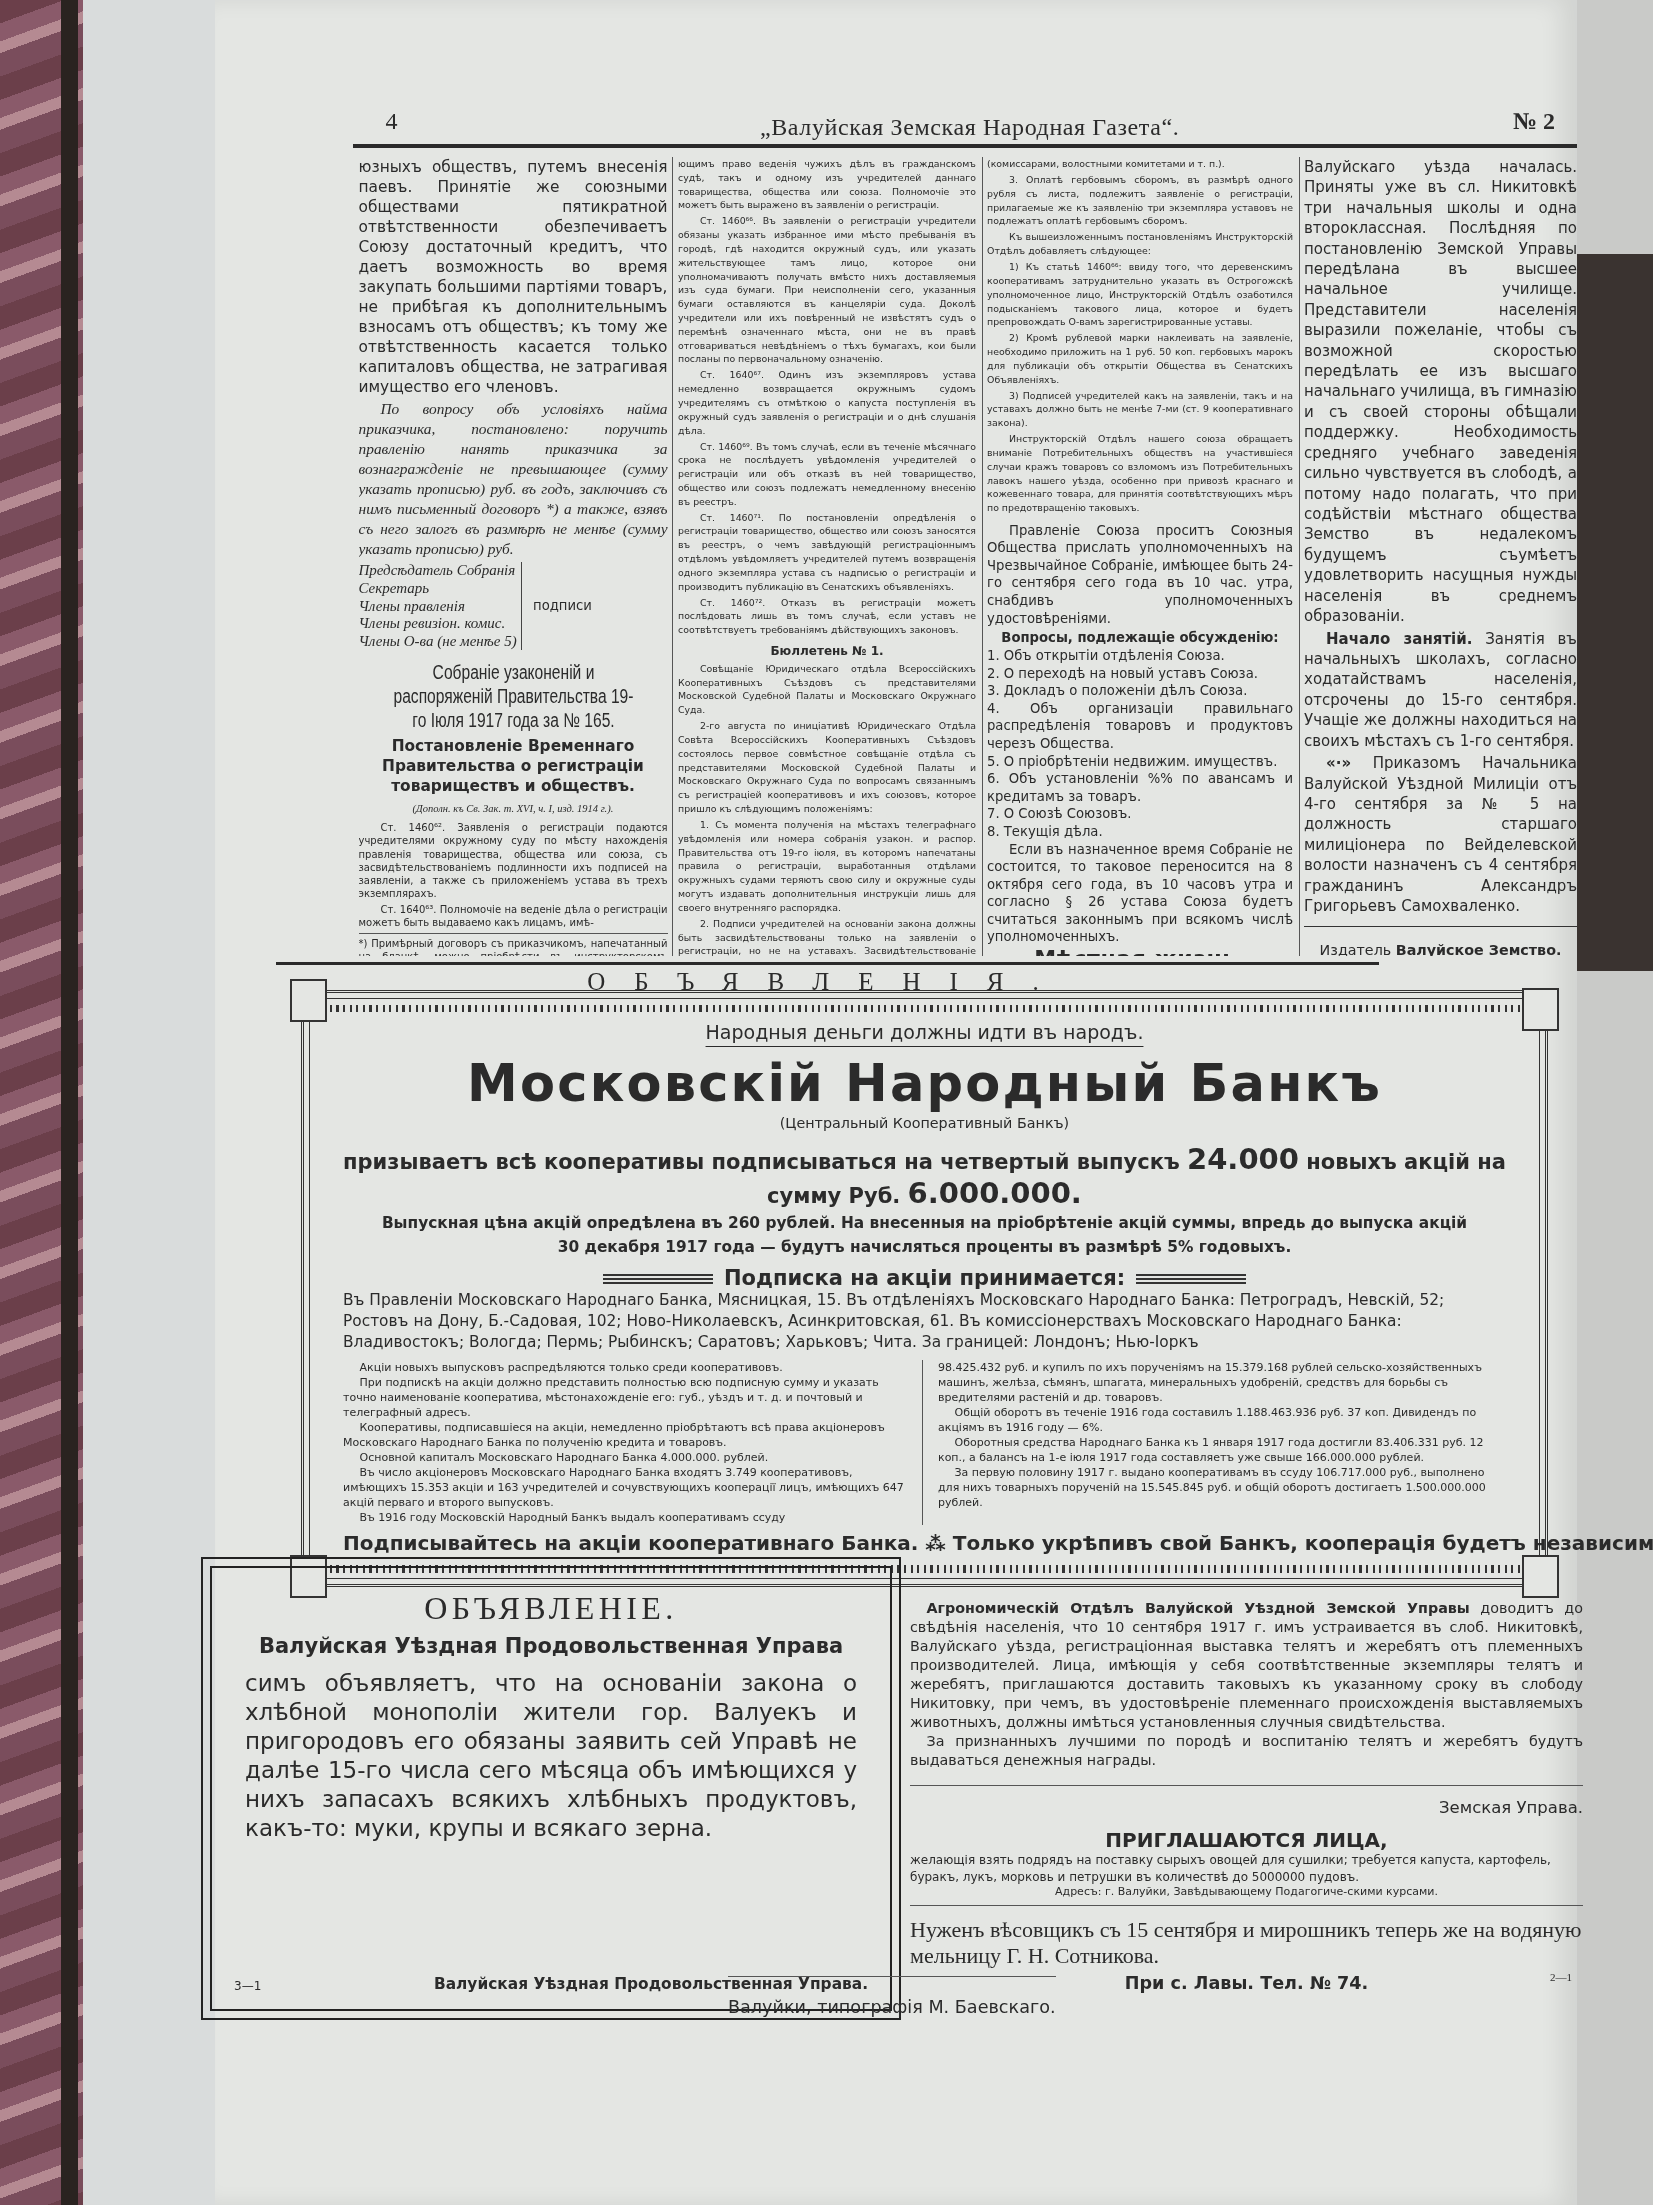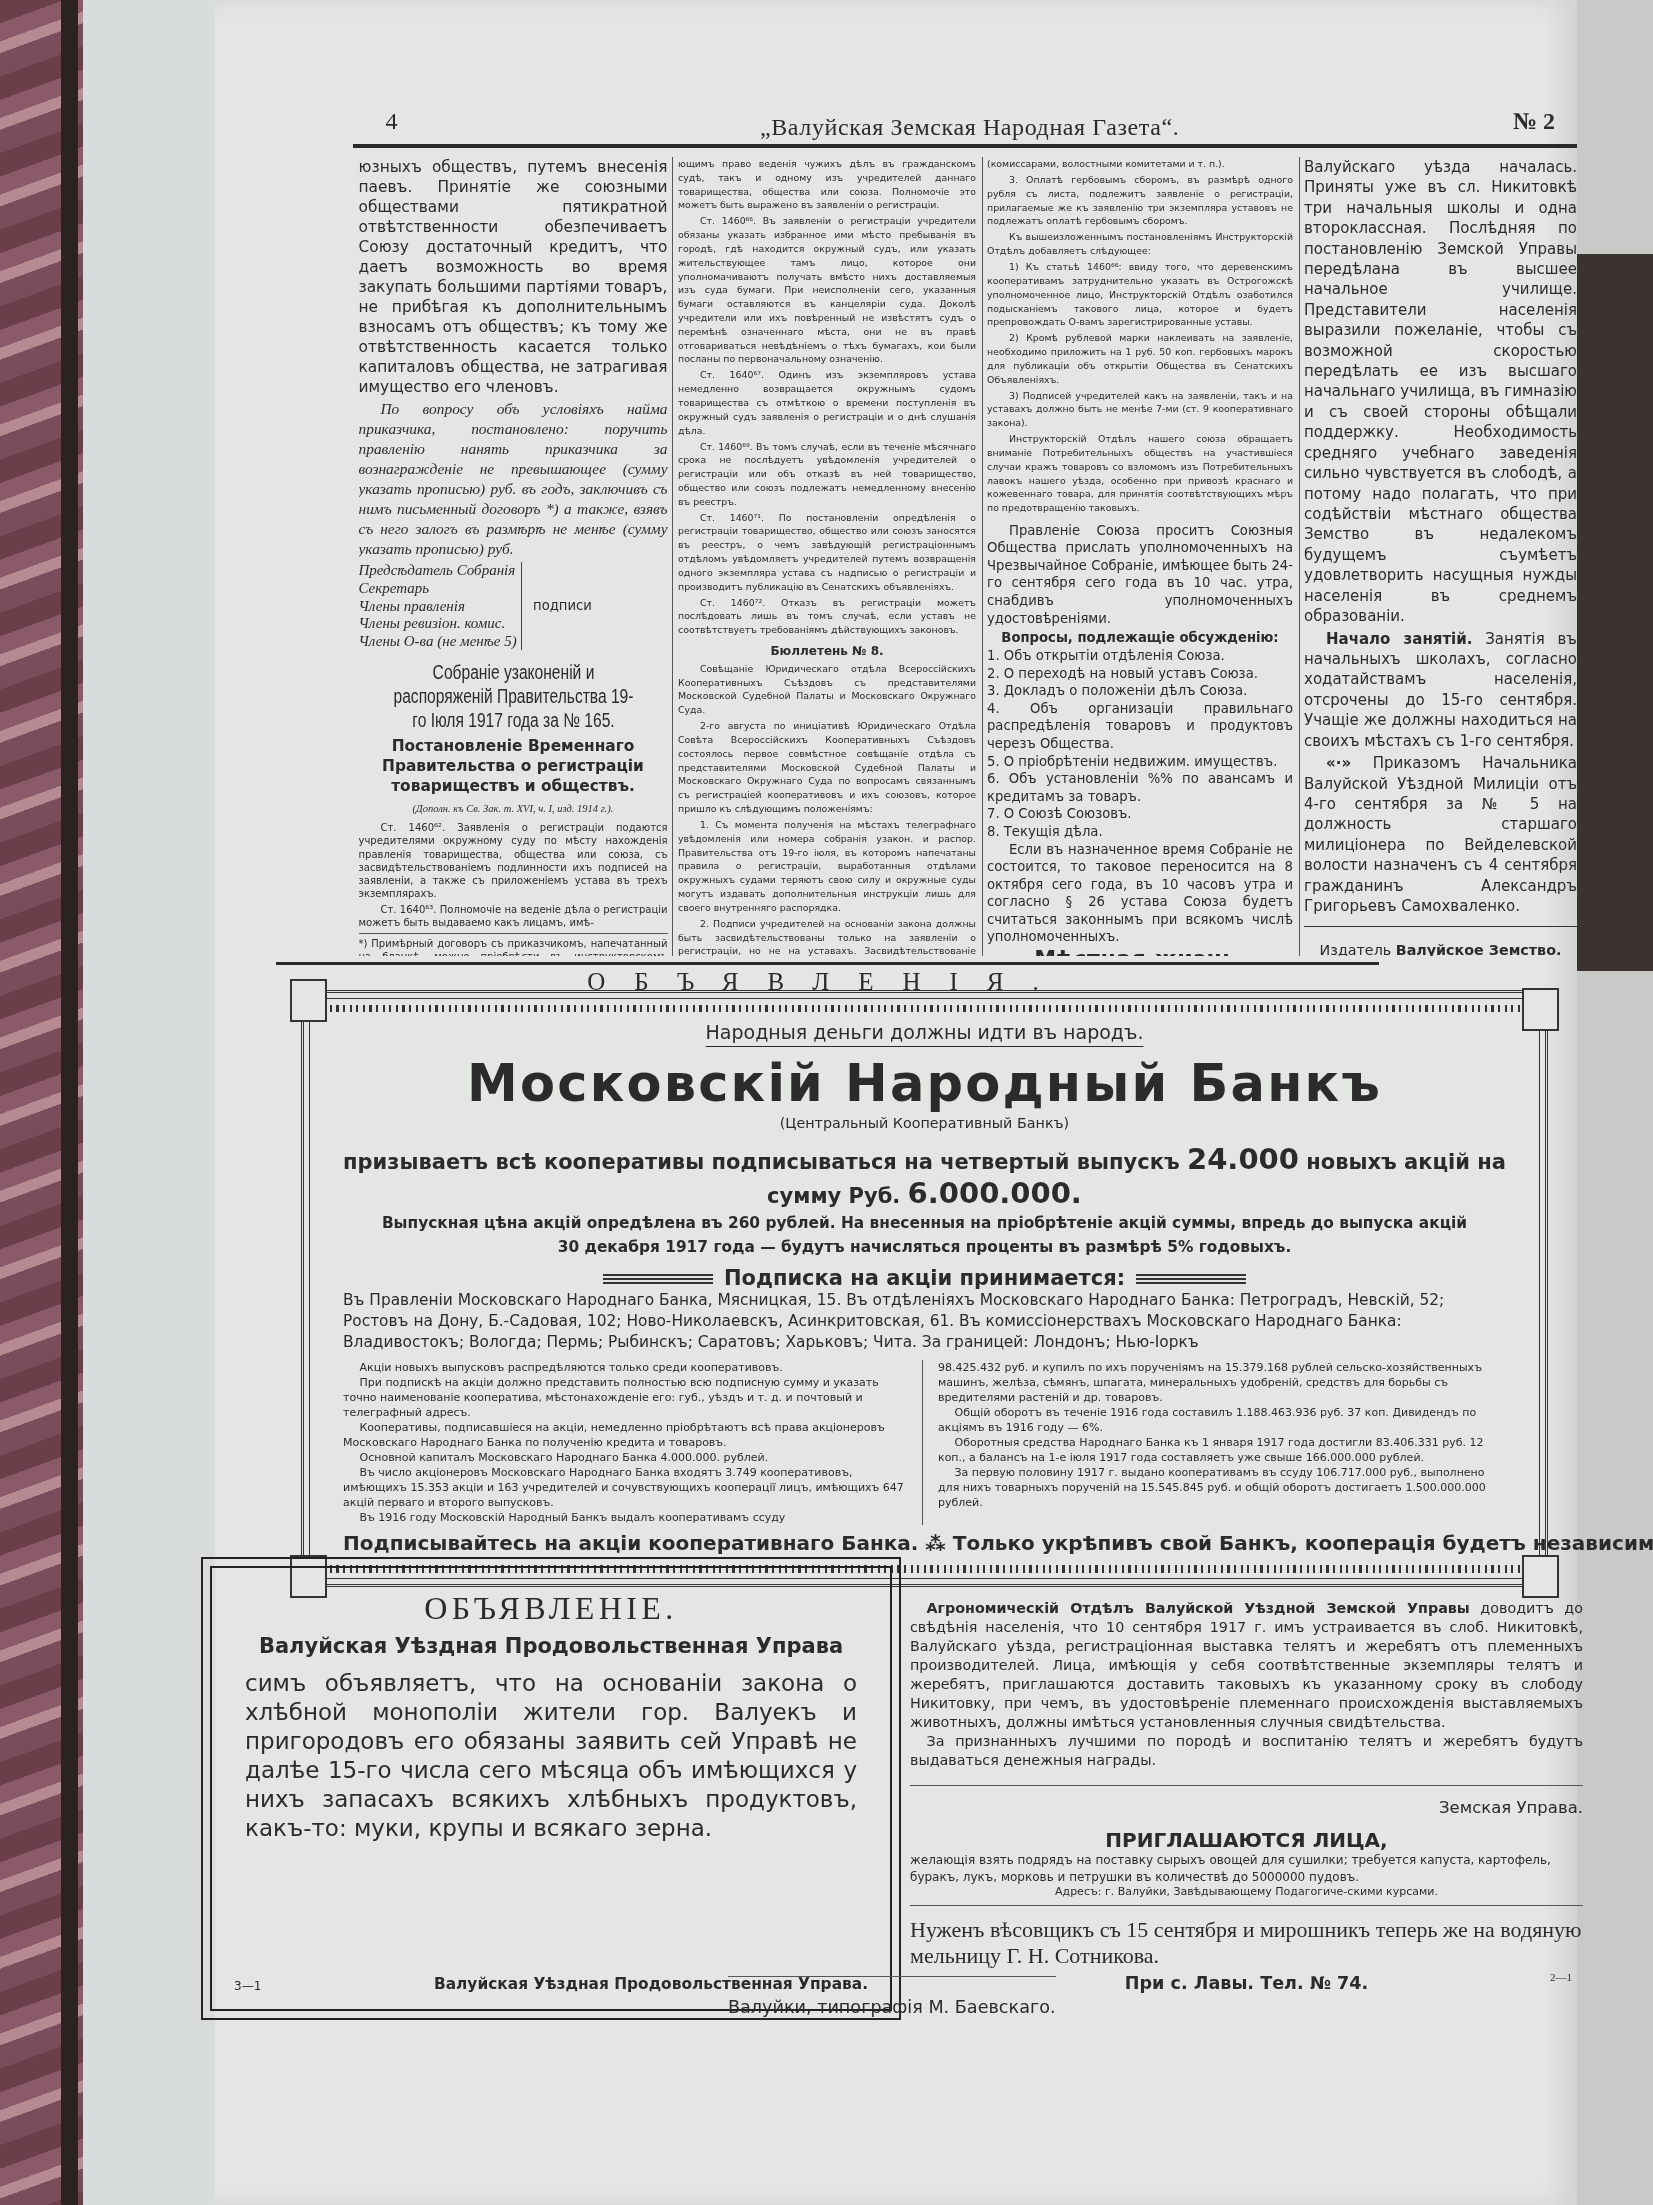--- a/index.html
+++ b/index.html
@@ -126,25 +126,25 @@
     <div class="small-it">(Дополн. къ Св. Зак. т. XVI, ч. I, изд. 1914 г.).</div>
     <p class="sm">Ст. 1460⁶². Заявленія о регистраціи подаются учредителями окружному суду по мѣсту нахожденія правленія товарищества, общества или союза, съ засвидѣтельствованіемъ подлинности ихъ подписей на заявленіи, а также съ приложеніемъ устава въ трехъ экземплярахъ.</p>
     <p class="sm">Ст. 1640⁶³. Полномочіе на веденіе дѣла о регистраціи можетъ быть выдаваемо какъ лицамъ, имѣ-</p>
     <div class="fn">*) Примѣрный договоръ съ приказчикомъ, напечатанный на бланкѣ, можно пріобрѣсти въ инструкторскомъ отдѣлѣ нашего Союза.</div>
   </div>
   <div class="vsep" style="left:319px"></div>
 
   <div class="col c2">
     <p style="text-indent:0">ющимъ право веденія чужихъ дѣлъ въ гражданскомъ судѣ, такъ и одному изъ учредителей даннаго товарищества, общества или союза. Полномочіе это можетъ быть выражено въ заявленіи о регистраціи.</p>
     <p>Ст. 1460⁶⁶. Въ заявленіи о регистраціи учредители обязаны указать избранное ими мѣсто пребыванія въ городѣ, гдѣ находится окружный судъ, или указать жительствующее тамъ лицо, которое они уполномачиваютъ получать вмѣсто нихъ доставляемыя изъ суда бумаги. При неисполненіи сего, указанныя бумаги оставляются въ канцеляріи суда. Доколѣ учредители или ихъ повѣренный не извѣстятъ судъ о перемѣнѣ означеннаго мѣста, они не въ правѣ отговариваться невѣдѣніемъ о тѣхъ бумагахъ, кои были посланы по первоначальному означенію.</p>
-    <p>Ст. 1640⁶⁷. Одинъ изъ экземпляровъ устава немедленно возвращается окружнымъ судомъ товарищества съ отмѣткою о времени поступленія въ окружный судъ заявленія о регистраціи и о днѣ слушанія дѣла.</p>
+    <p>Ст. 1640⁶⁷. Одинъ изъ экземпляровъ устава немедленно возвращается окружнымъ судомъ учредителямъ съ отмѣткою о капуста поступленія въ окружный судъ заявленія о регистраціи и о днѣ слушанія дѣла.</p>
     <p>Ст. 1460⁶⁹. Въ томъ случаѣ, если въ теченіе мѣсячнаго срока не послѣдуетъ увѣдомленія учредителей о регистраціи или объ отказѣ въ ней товарищество, общество или союзъ подлежатъ немедленному внесенію въ реестръ.</p>
     <p>Ст. 1460⁷¹. По постановленіи опредѣленія о регистраціи товарищество, общество или союзъ заносятся въ реестръ, о чемъ завѣдующій регистраціоннымъ отдѣломъ увѣдомляетъ учредителей путемъ возвращенія одного экземпляра устава съ надписью о регистраціи и производитъ публикацію въ Сенатскихъ объявленіяхъ.</p>
     <p>Ст. 1460⁷². Отказъ въ регистраціи можетъ послѣдовать лишь въ томъ случаѣ, если уставъ не соотвѣтствуетъ требованіямъ дѣйствующихъ законовъ.</p>
-    <div class="center bold" style="font-size:12px;margin:7.7px 0 3.3px">Бюллетень № 8.</div>
+    <div class="center bold" style="font-size:12px;margin:7.7px 0 3.3px">Бюллетень № 1.</div>
     <p>Совѣщаніе Юридическаго отдѣла Всероссійскихъ Кооперативныхъ Съѣздовъ съ представителями Московской Судебной Палаты и Московскаго Окружнаго Суда.</p>
     <p>2-го августа по иниціативѣ Юридическаго Отдѣла Совѣта Всероссійскихъ Кооперативныхъ Съѣздовъ состоялось первое совмѣстное совѣщаніе отдѣла съ представителями Московской Судебной Палаты и Московскаго Окружнаго Суда по вопросамъ связаннымъ съ регистраціей кооперативовъ и ихъ союзовъ, которое пришло къ слѣдующимъ положеніямъ:</p>
     <p>1. Съ момента полученія на мѣстахъ телеграфнаго увѣдомленія или номера собранія узакон. и распор. Правительства отъ 19-го іюля, въ которомъ напечатаны правила о регистраціи, выработанныя отдѣлами окружныхъ судами теряютъ свою силу и окружные суды могутъ издавать дополнительныя инструкціи лишь для своего внутренняго распорядка.</p>
     <p>2. Подписи учредителей на основаніи закона должны быть засвидѣтельствованы только на заявленіи о регистраціи, но не на уставахъ. Засвидѣтельствованіе подписей на заявленіи у нотаріуса не обязательно, оно можетъ быть совершено и мировыми судьями и административными органами</p>
   </div>
   <div class="vsep" style="left:629px"></div>
 
   <div class="col c3">
     <p style="text-indent:0">(комиссарами, волостными комитетами и т. п.).</p>
     <p>3. Оплатѣ гербовымъ сборомъ, въ размѣрѣ одного рубля съ листа, подлежитъ заявленіе о регистраціи, прилагаемые же къ заявленію три экземпляра уставовъ не подлежатъ оплатѣ гербовымъ сборомъ.</p>

